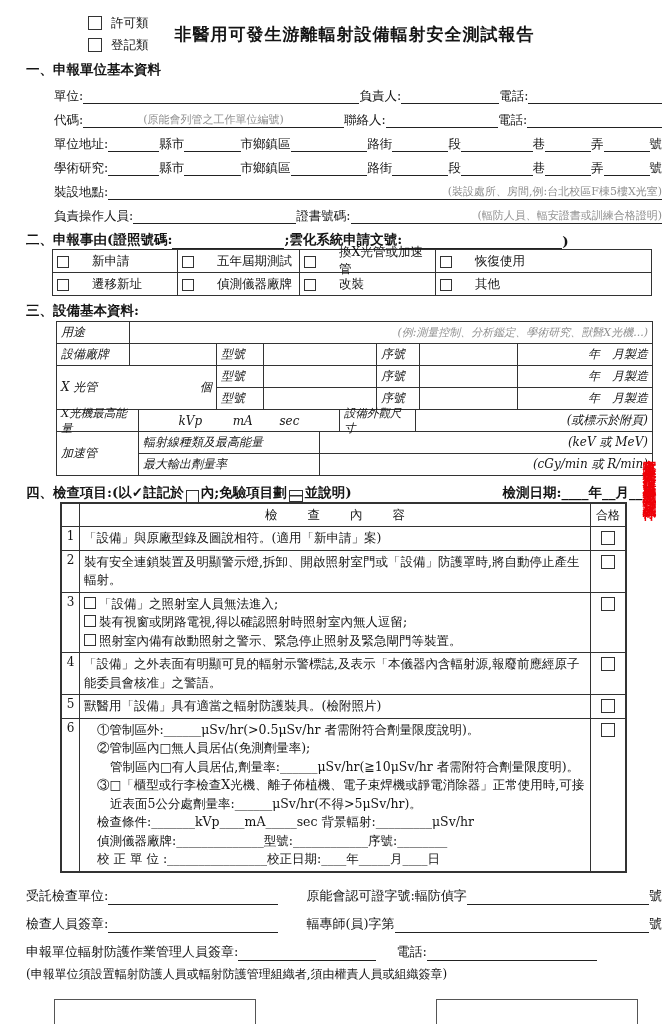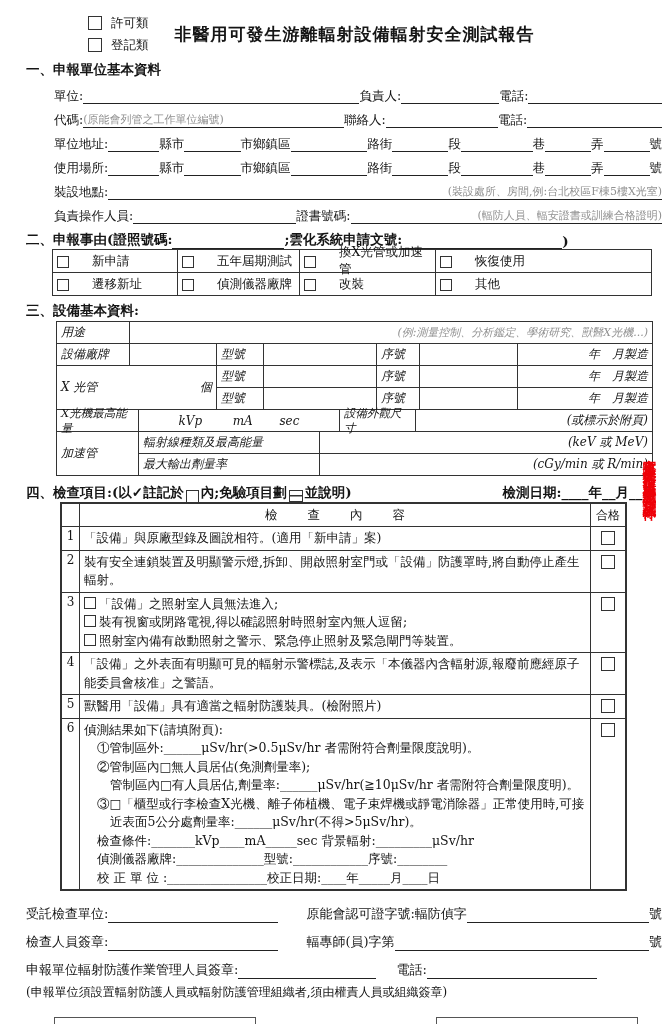--- a/index.html
+++ b/index.html
@@ -2,21 +2,21 @@
 <html><head>
 <meta charset="utf-8">
 <style>
   html,body{margin:0;padding:0;background:#fff;}
   body{width:662px;height:1024px;position:relative;overflow:hidden;
        font-family:"DejaVu Serif","Liberation Serif",serif;color:#151515;font-size:12.5px;}
   .page{padding:8px 0 0 26px;width:636px;position:relative;}
   
   .lbl{white-space:nowrap;}
   .hint{color:#919191;font-size:11px;white-space:nowrap;}
-  .bl{border-bottom:1px solid #222;height:15px;display:flex;align-items:flex-end;justify-content:flex-start;}
+  .bl{border-bottom:1px solid #222;height:15px;display:flex;align-items:flex-end;justify-content:center;}
   .cb{width:12px;height:12px;border:1.3px solid #333;display:inline-block;background:#fff;flex:none;}
   .cbs{width:10px;height:10px;margin:0 3px 0 0;position:relative;top:1px;}
   .cbx{width:12px;height:10px;border:1.3px solid #333;display:inline-block;
        background:linear-gradient(#333,#333) center/100% 1.5px no-repeat;margin:0 2px;}
   .cbi{margin:0 2px;position:relative;top:1px;}
   .pre{white-space:pre;}
   
   .hdr{display:flex;align-items:center;margin:4px 0 2px 0;}
   .clsgrp{margin-left:62px;}
   .clsrow{display:flex;align-items:center;height:22px;gap:9px;}
@@ -123,21 +123,21 @@
     <span class="lbl">段</span>
     <span class="bl" style="flex:1.4"></span>
     <span class="lbl">巷</span>
     <span class="bl" style="flex:.9"></span>
     <span class="lbl">弄</span>
     <span class="bl" style="flex:.9"></span>
     <span class="lbl">號</span>
   </div>
 
   <div class="frow">
-    <span class="lbl">使用場所:</span>
+    <span class="lbl">學術研究:</span>
     <span class="bl" style="flex:1"></span>
     <span class="lbl">縣市</span>
     <span class="bl" style="flex:1.1"></span>
     <span class="lbl">市鄉鎮區</span>
     <span class="bl" style="flex:1.5"></span>
     <span class="lbl">路街</span>
     <span class="bl" style="flex:1.1"></span>
     <span class="lbl">段</span>
     <span class="bl" style="flex:1.4"></span>
     <span class="lbl">巷</span>
@@ -350,21 +350,20 @@
           <div class="ilineb">獸醫用「設備」具有適當之輻射防護裝具。(檢附照片)</div>
         </div>
       <div class="ipass">
           <span class="cb"></span>
         </div>
     </div>
 
     <div class="irow">
       <div class="ino">6</div>
       <div class="ibody">
-        <div class="ilineb">偵測結果如下(請填附頁):</div>
         <div class="ilineb ind1">①管制區外:______μSv/hr(&gt;0.5μSv/hr 者需附符合劑量限度說明)。</div>
         <div class="ilineb ind1">②管制區內□無人員居佔(免測劑量率);</div>
         <div class="ilineb ind2">管制區內□有人員居佔,劑量率:______μSv/hr(≧10μSv/hr 者需附符合劑量限度明)。</div>
         <div class="ilineb ind1 hang">③□「櫃型或行李檢查X光機、離子佈植機、電子束焊機或靜電消除器」正常使用時,可接近表面5公分處劑量率:______μSv/hr(不得&gt;5μSv/hr)。</div>
         <div class="ilineb ind1">檢查條件:_______kVp____mA_____sec    背景輻射:_________μSv/hr</div>
         <div class="ilineb ind1">偵測儀器廠牌:______________型號:____________序號:________</div>
         <div class="ilineb ind1">校 正 單 位 :________________校正日期:____年_____月____日</div>
       </div>
       <div class="ipass">
           <span class="cb"></span>

